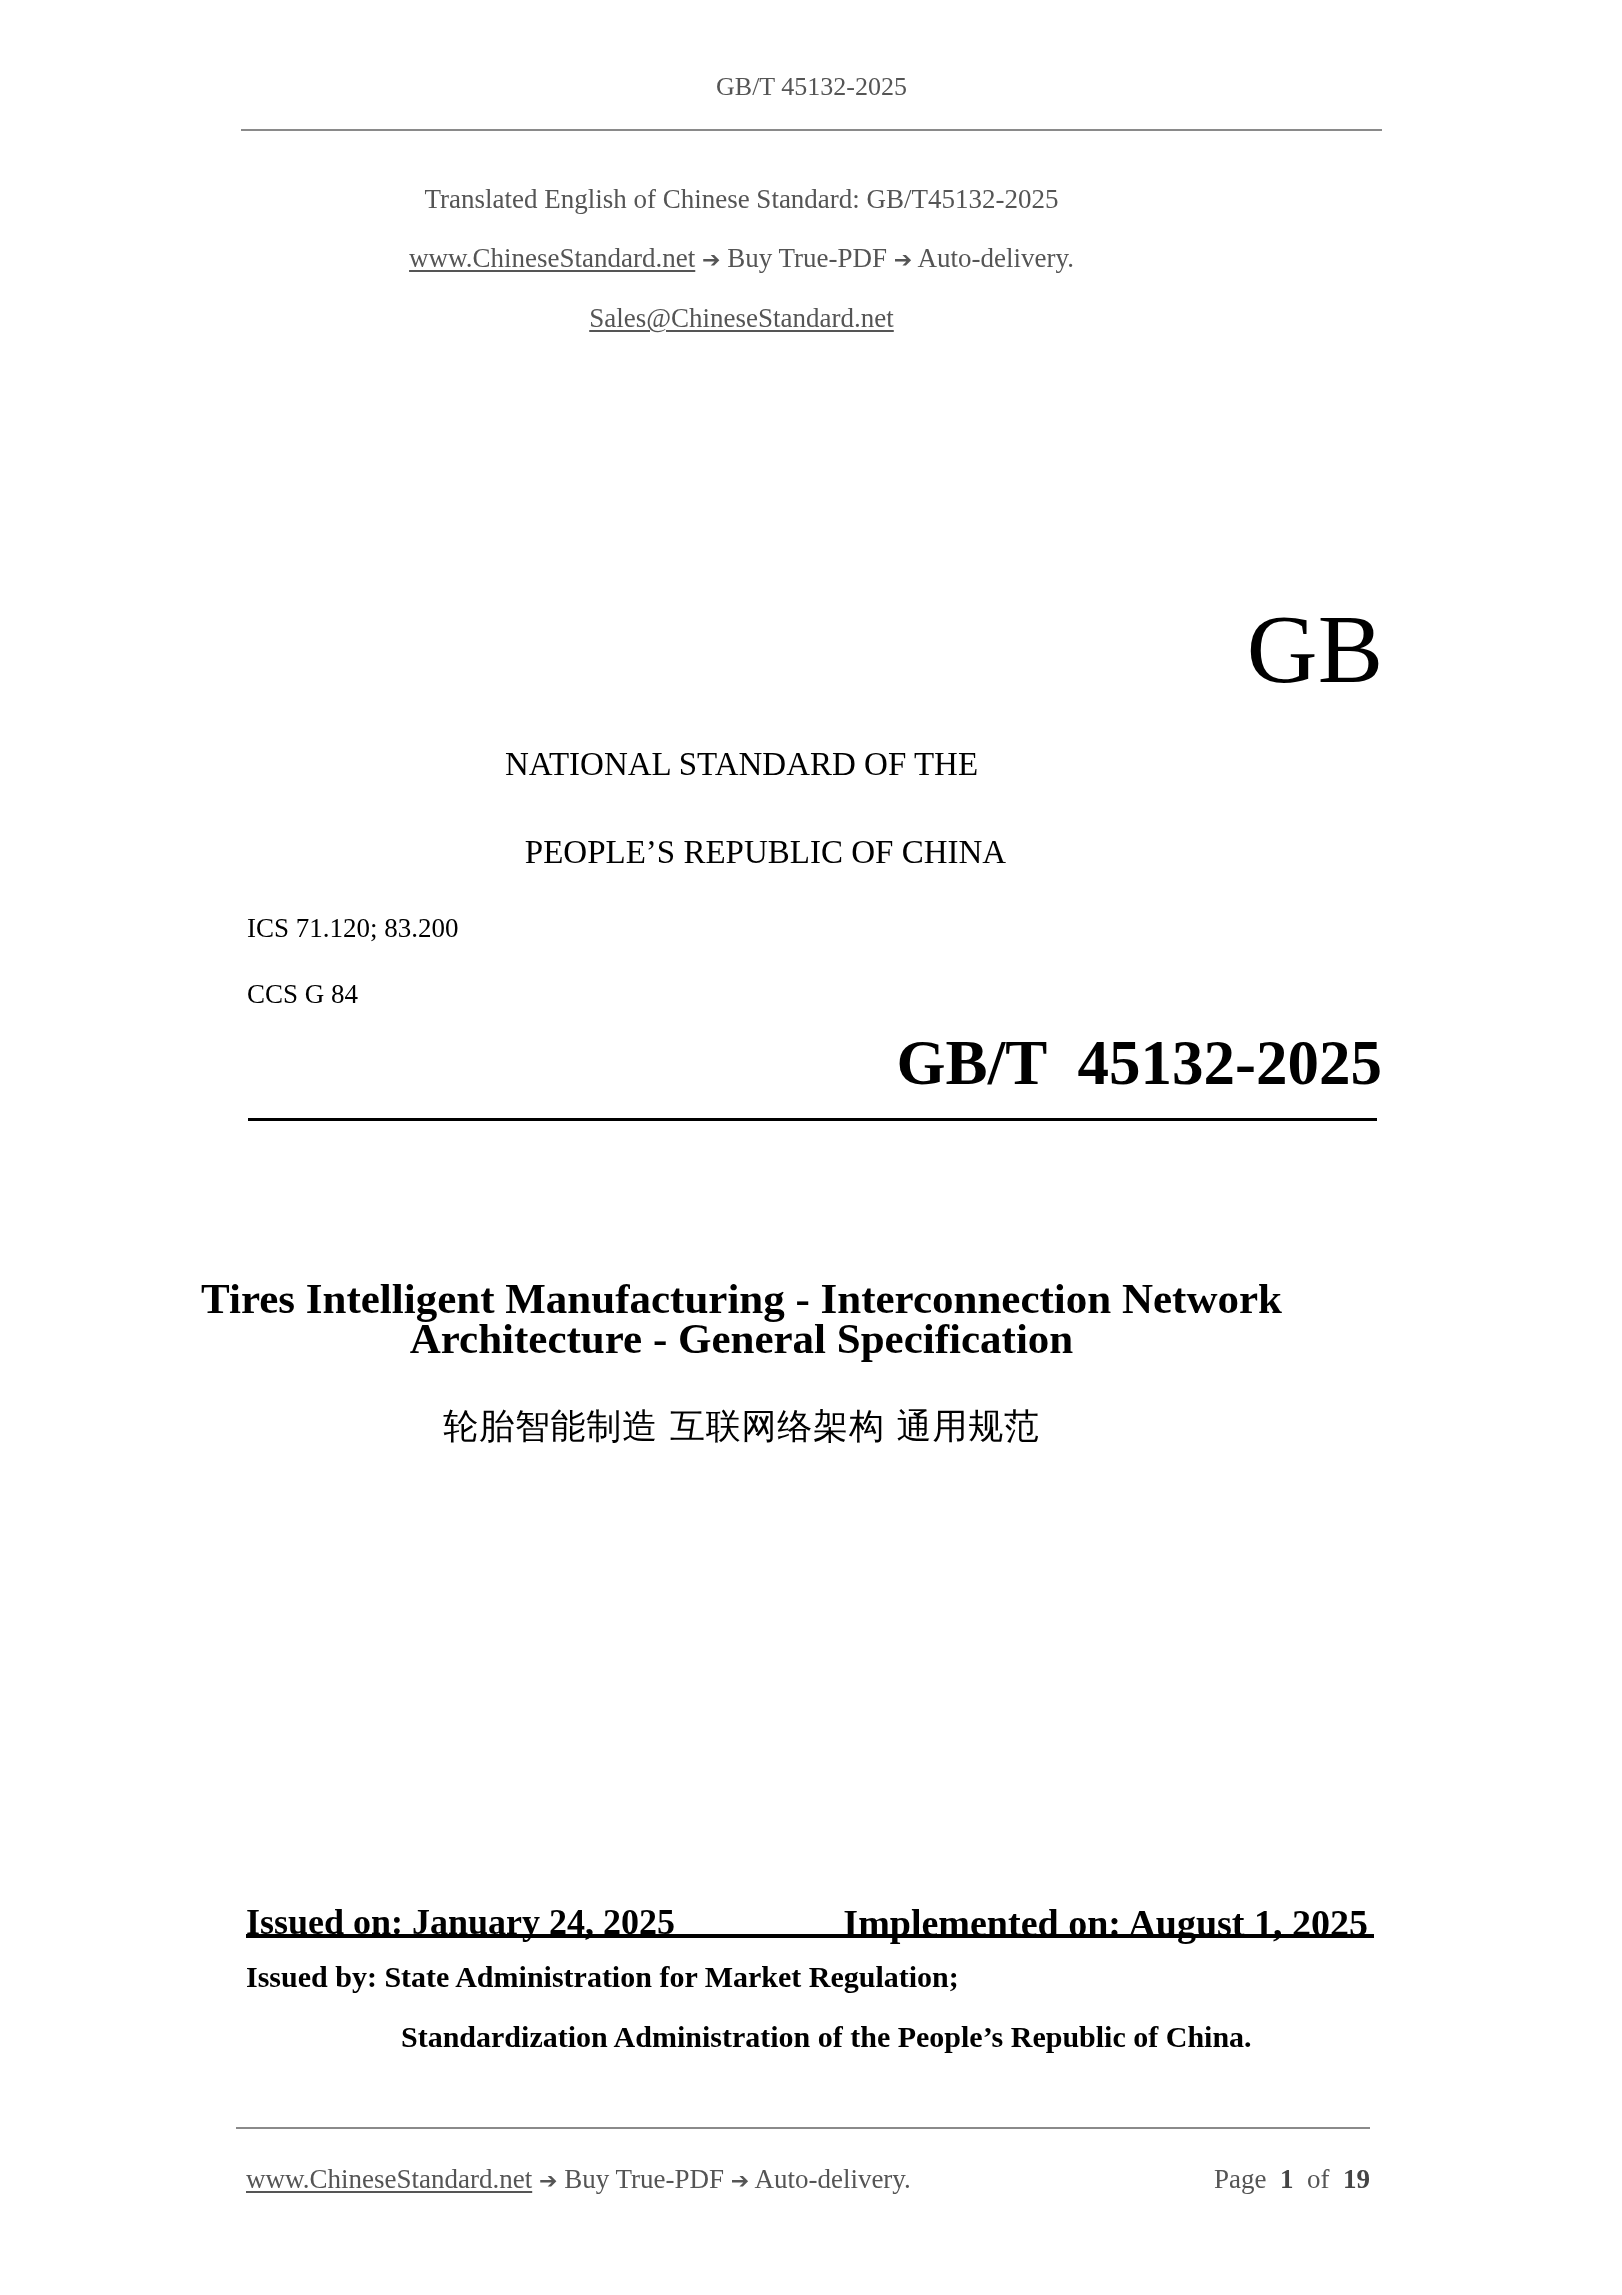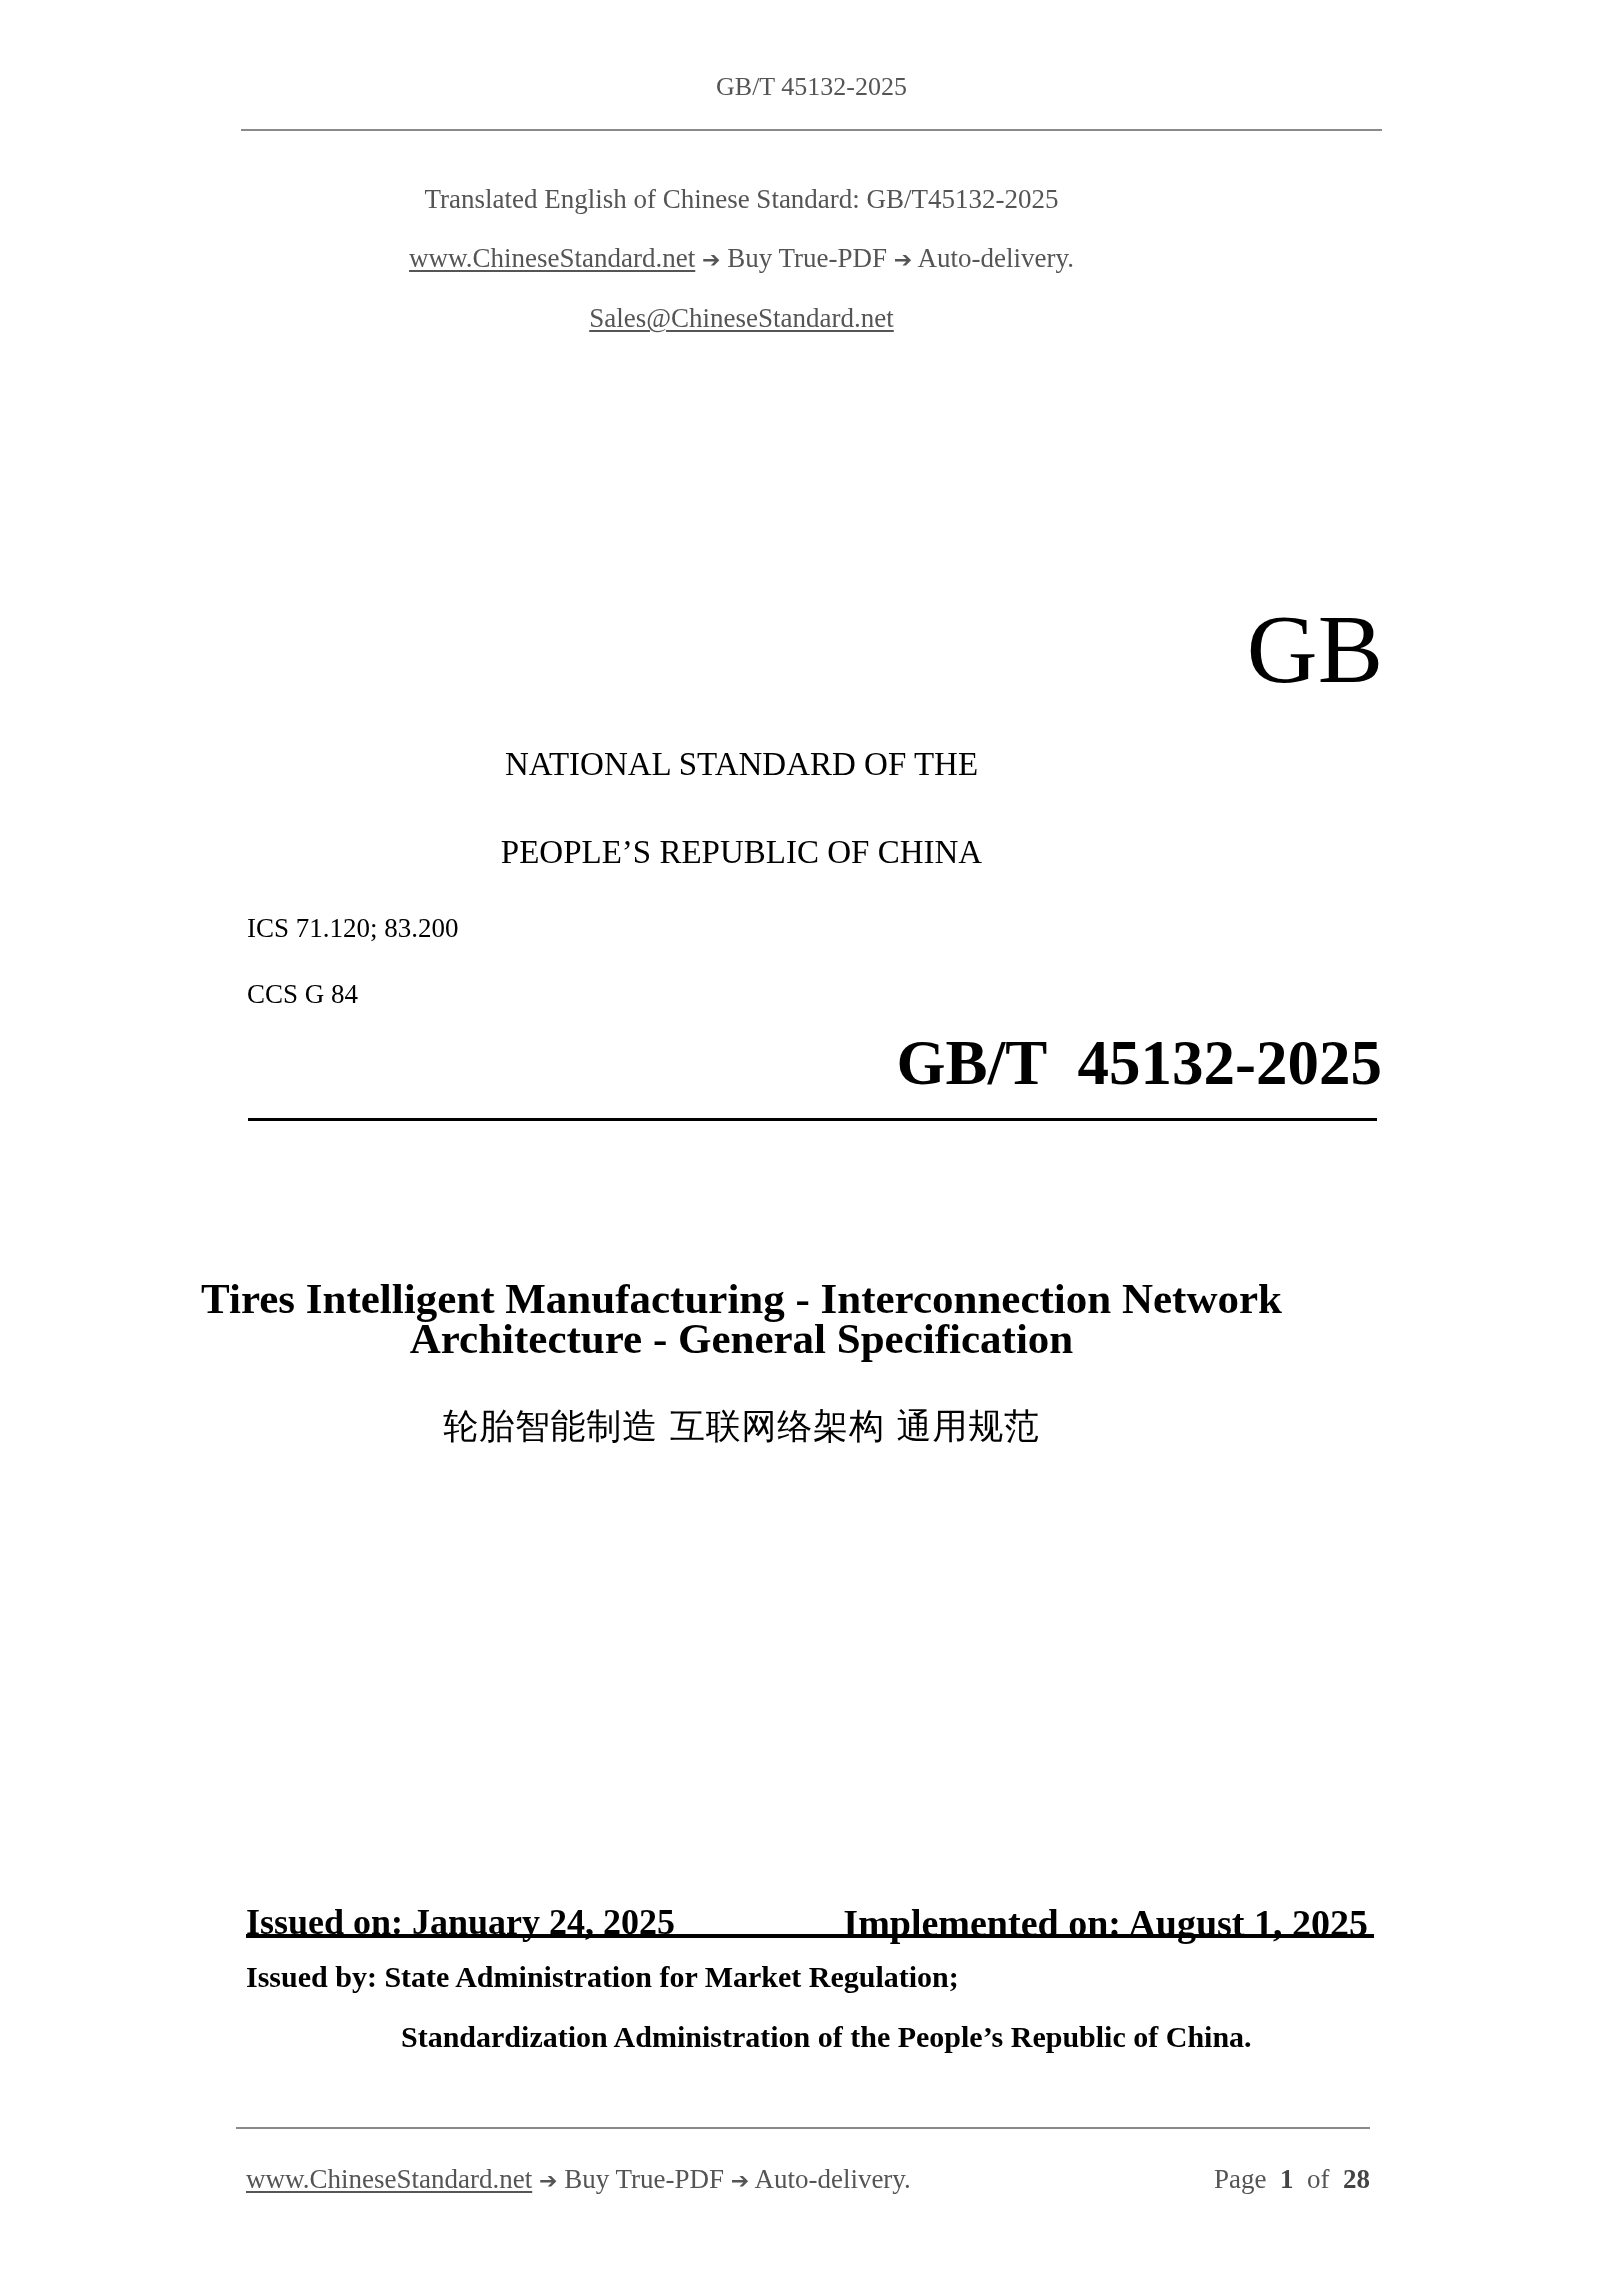--- a/index.html
+++ b/index.html
@@ -47,21 +47,21 @@
     #translated-line { top: 184px; font-size: 27px; color: #555555; }
     #buy-line { top: 243px; font-size: 27px; color: #555555; }
     #sales-line { top: 303px; font-size: 27px; color: #555555; }
 
     #gb-mark {
       top: 600px; right: 240px;
       font-size: 98px; font-weight: normal;
       line-height: 1;
     }
     #national-1 { top: 746px; font-size: 33px; }
-    #national-2 { top: 834px; font-size: 33px; }
+    #national-2 { top: 834px; font-size: 33px; padding-left: 24px; }
 
     #ics-code { top: 913px; left: 247px; font-size: 27px; white-space: nowrap; }
     #ccs-code { top: 979px; left: 247px; font-size: 27px; white-space: nowrap; }
 
     #std-number {
       top: 1032px; right: 241px;
       font-size: 63px; font-weight: bold;
       line-height: 1; white-space: pre;
     }
     #std-rule {
@@ -154,14 +154,14 @@
 <div id="issued-by-2" class="abs">Standardization Administration of the People’s Republic of China.</div>
 
 <div id="footer-rule" class="rule"></div>
 <div id="footer-left" class="abs">
   <a class="link">www.ChineseStandard.net</a>
   <span class="arrow">➔</span>
   <span>Buy True-PDF</span>
   <span class="arrow">➔</span>
   <span>Auto-delivery.</span>
 </div>
-<div id="footer-page" class="abs"><span>Page</span>  <b>1</b>  <span>of</span>  <b>28</b></div>
+<div id="footer-page" class="abs"><span>Page</span>  <b>1</b>  <span>of</span>  <b>19</b></div>
 
 
 </body></html>

